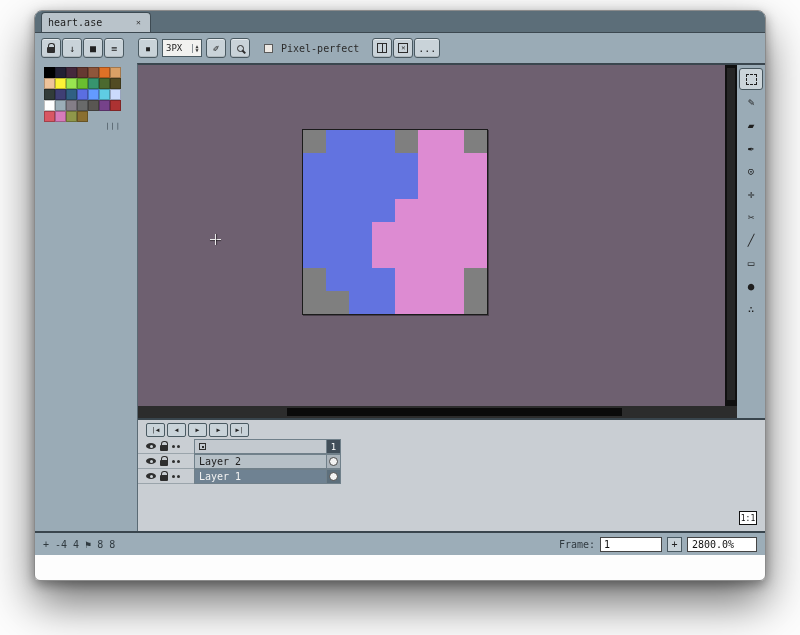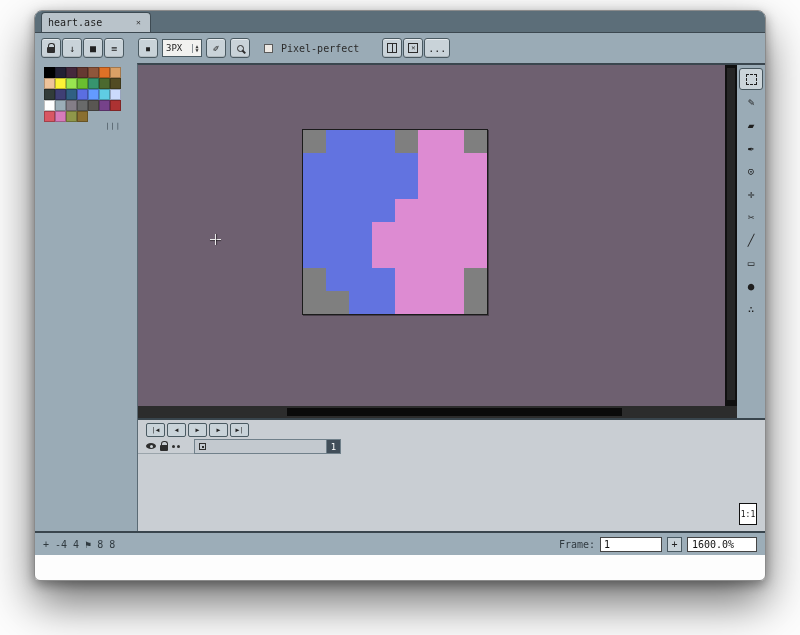--- a/index.html
+++ b/index.html
@@ -33,21 +33,21 @@
   .tb-btn { height:20px; min-width:20px; padding:0 3px; background:#c9d3d9;
             border:1px solid #4a5a62; border-radius:3px; color:#222; font-size:10px;
             display:flex; align-items:center; justify-content:center;
             box-shadow:inset 0 1px 0 rgba(255,255,255,.55), inset 0 -1px 0 rgba(0,0,0,.12); }
   .tb-group { display:flex; gap:1px; }
   .field { height:18px; background:#f2f2f0; border:1px solid #4a5a62; display:flex; align-items:center; }
   .size-field { width:40px; padding-left:3px; font-size:9px; color:#222; justify-content:space-between; }
   .spinner { display:flex; flex-direction:column; width:9px; border-left:1px solid #8a9298; }
   .spinner span { font-size:5px; line-height:4.5px; text-align:center; color:#333; }
   .checkbox { width:9px; height:9px; background:#eee9e4; border:1px solid #5a5a5a; margin:0 4px 0 10px; }
-  .pp-label { font-size:10px; color:#2b2b2b; margin-right:19px; }
+  .pp-label { font-size:10px; color:#2b2b2b; margin-right:9px; }
 
   
   .icon-lock{width:8px;height:6px;background:#2e2e2e;border-radius:1px;position:relative;margin-top:4px}
   .icon-lock:before{content:"";position:absolute;left:1px;top:-4px;width:5px;height:4px;
                     border:1.5px solid #2e2e2e;border-bottom:none;border-radius:3px 3px 0 0}
   .icon-eye{width:10px;height:6px;background:#2e2e2e;border-radius:50%;position:relative;display:inline-block}
   .icon-eye:after{content:"";position:absolute;left:3.5px;top:1.5px;width:3px;height:3px;background:#cfd6da;border-radius:50%}
   .icon-dots{display:inline-flex;gap:2px;align-items:center}
   .icon-dots i{width:3px;height:3px;background:#2e2e2e;border-radius:50%}
   .icon-mag{width:7px;height:7px;border:1.5px solid #2b2b2b;border-radius:50%;position:relative;display:inline-block}
@@ -107,21 +107,21 @@
   .tl-label { width:132px; font-size:10px; color:#1e1e1e; display:flex; align-items:center; gap:4px;
               padding-left:4px; border:1px solid #70808a; border-right:none; background:#b6c0c7; }
   .tl-frame { width:15px; display:flex; align-items:center; justify-content:center;
               border:1px solid #70808a; background:#aab4bb; }
   .tl-row.header .tl-label { background:#c3c9cf; }
   .tl-row.header .tl-frame { background:#414e59; color:#fff; font-size:9px; }
   .tl-row.selected .tl-label { background:#6f8292; color:#f2f2f2; }
   .tl-row.selected .tl-frame { background:#5d6f7c; }
   .tl-row.selected .tl-label span { color:#f2f2f2; }
   .cel-dot { width:9px; height:9px; border-radius:50%; background:#f2f2f2; border:1px solid #4a4a4a; }
-  .scale-btn { position:absolute; right:8px; bottom:6px; width:18px; height:22px; background:#fff;
+  .scale-btn { position:absolute; right:8px; bottom:6px; width:18px; height:14px; background:#fff;
                border:1px solid #111; font-size:8px; color:#111; display:flex; align-items:center; justify-content:center;text-align:right; }
 
   
   .statusbar { height:24px; background:#9cadb8; border-top:2px solid #39454d;
                display:flex; align-items:center; padding:0 8px; font-size:10px; color:#303a40; }
   .status-left { display:flex; align-items:center; gap:6px; }
   .status-right { margin-left:auto; display:flex; align-items:center; gap:5px; }
   .frame-input { width:62px; height:15px; background:#fff; border:1px solid #444; font-size:10px;
                  font-family:"DejaVu Sans Mono", monospace; padding-left:3px; color:#111; }
   .plus-btn { width:15px; height:15px; background:#c9d3d9; border:1px solid #4a5a62; font-size:10px;
@@ -329,37 +329,69 @@
                   <i></i>
                   <i></i>
                 </span>
             </div>
             <div class="tl-label">
               <span class="icon-cel"></span>
             </div>
             <div class="tl-frame">1</div>
           </div>
           <div>
+              <div class="tl-row">
+                <div class="tl-icons">
+                  <span class="icon-eye"></span>
+                  <span class="icon-lock"></span>
+                  <span class="icon-dots">
+                    <i></i>
+                    <i></i>
+                  </span>
+                </div>
+                <div class="tl-label">
+                  <span>Layer 2</span>
+                </div>
+                <div class="tl-frame">
+                  <span class="cel-dot"></span>
+                </div>
+              </div>
+              <div class="tl-row selected">
+                <div class="tl-icons">
+                  <span class="icon-eye"></span>
+                  <span class="icon-lock"></span>
+                  <span class="icon-dots">
+                    <i></i>
+                    <i></i>
+                  </span>
+                </div>
+                <div class="tl-label">
+                  <span>Layer 1</span>
+                </div>
+                <div class="tl-frame">
+                  <span class="cel-dot"></span>
+                </div>
+              </div>
             </div>
           <div class="scale-btn">1:1</div>
         </div>
       </div>
     </div>
 
     <div class="statusbar">
       <div class="status-left">
         <span>+</span>
         <span>-4</span>
         <span>4</span>
         <span>⚑</span>
         <span>8</span>
         <span>8</span>
       </div>
       <div class="status-right">
         <span>Frame:</span>
         <input class="frame-input" value="1" style="">
         <div class="plus-btn">+</div>
-        <div class="zoom-box">1600.0%</div>
+        <div class="zoom-box">2800.0%</div>
       </div>
     </div>
 
   </div>
 </div>
 
 </body></html>

